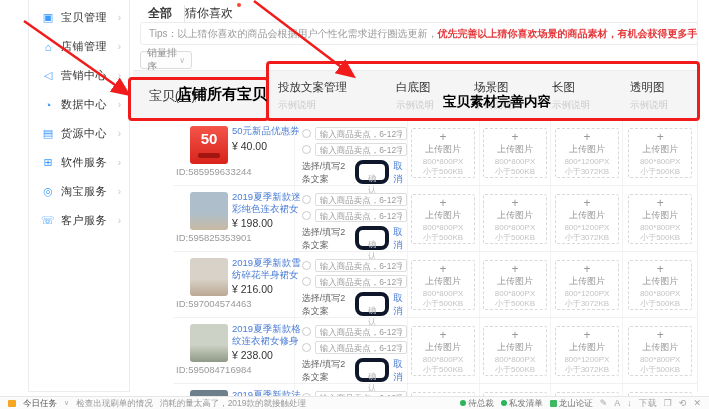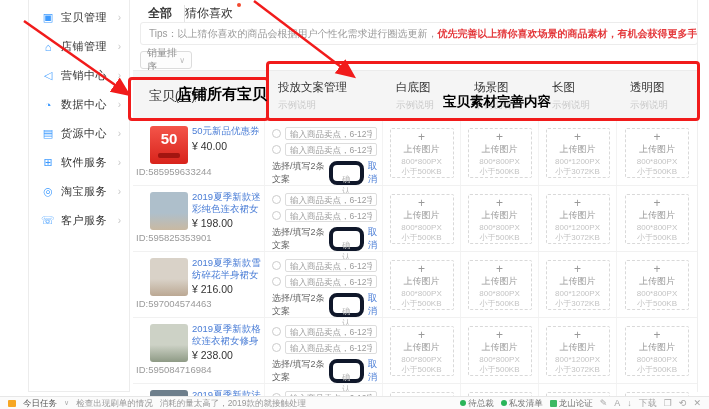--- a/index.html
+++ b/index.html
@@ -41,21 +41,21 @@
   .thead{ position:absolute; left:133px; top:70px; width:564px; height:50px;
           background:#f5f5f5; border-top:1px solid #ececec; display:flex; }
   .th{ padding:9px 0 0 13px; }
   .th .lbl{ font-size:11.5px; color:#333; }
   .th .sub{ font-size:9.5px; color:#c9c9c9; margin-top:4px; }
   .th-product{ width:132px; padding:0 0 0 16px; line-height:50px; font-size:13px; color:#333; }
   .th-product .cnt{ font-size:12px;text-decoration:underline; }
   .w-copy{ width:118px; } .w-up{ width:78px; } .w-up-last{ width:80px; }
 
   .tbody{ position:absolute; left:133px; top:120px; width:564px; }
-  .trow{ display:flex; height:66px; border-bottom:1px solid #f1f1f1; background:#fff; }
+  .trow{ display:flex; height:66px; border-bottom:1px solid #f1f1f1; background:#fff;margin-left:40px; }
   .cell{ border-right:1px solid #f3f3f3; position:relative; }
   .cell:last-child{ border-right:none; }
 
   .c-product{ width:132px; }
   .pimg{ position:absolute; left:17px; top:6px; width:38px; height:38px; border-radius:3px;
          background:#e9e9e9; overflow:hidden; cursor:pointer; }
   .pimg.coupon{ background:linear-gradient(180deg,#f4554a,#d8231b); text-align:center; }
   .badge-num{ display:block; color:#fff; font-weight:bold; font-size:15px; line-height:26px; }
   .coupon .ribbon{ display:block; margin:1px auto 0; width:22px; height:5px; background:#a31510;
                    border-radius:2px; }
@@ -69,21 +69,21 @@
   .pprice{ font-size:10.5px; color:#333; margin-top:3px; }
   .pid{ position:absolute; left:3px; top:46px; font-size:9.5px; color:#9a9a9a; }
 
   .c-copy{ width:118px; padding:7px 0 0 7px; }
   .inrow{ display:flex; align-items:center; margin-bottom:3px; }
   .cb{ width:9px; height:9px; border:1px solid #ccc; border-radius:50%; margin-right:4px;
        background:#fff; cursor:pointer; flex:0 0 auto; }
   .selling-input{ width:92px; height:13px; border:1px solid #ddd; border-radius:2px;
                   font-size:8.5px; padding:0 4px; color:#666; outline:none; }
   .selling-input::placeholder{ color:#9b9b9b; }
-  .actions{ display:flex; align-items:center; margin-top:4px; }
+  .actions{ display:flex; align-items:flex-start; margin-top:4px; }
   .copy-note{ font-size:9px; color:#666; }
   .btn-confirm{ margin-left:4px; height:14px; line-height:12px; padding:8px 7px; font-size:8.5px;
                 color:#bbb; background:#fff; border:4px solid #0f172a; border-radius:8px; cursor:pointer; }
   .btn-cancel{ margin-left:4px; font-size:9.5px; color:#4a7dd6; cursor:pointer; text-decoration:none; }
 
   .c-up{ width:78px; display:flex; justify-content:center; }
   .c-up.last{ width:80px; }
   .upbox{ margin-top:8px; width:64px; height:50px; border:1px dashed #d9d9d9; border-radius:2px;
           text-align:center; cursor:pointer; background:#fff; }
   .plus{ font-size:12px; line-height:13px; color:#999; margin-top:2px; }

